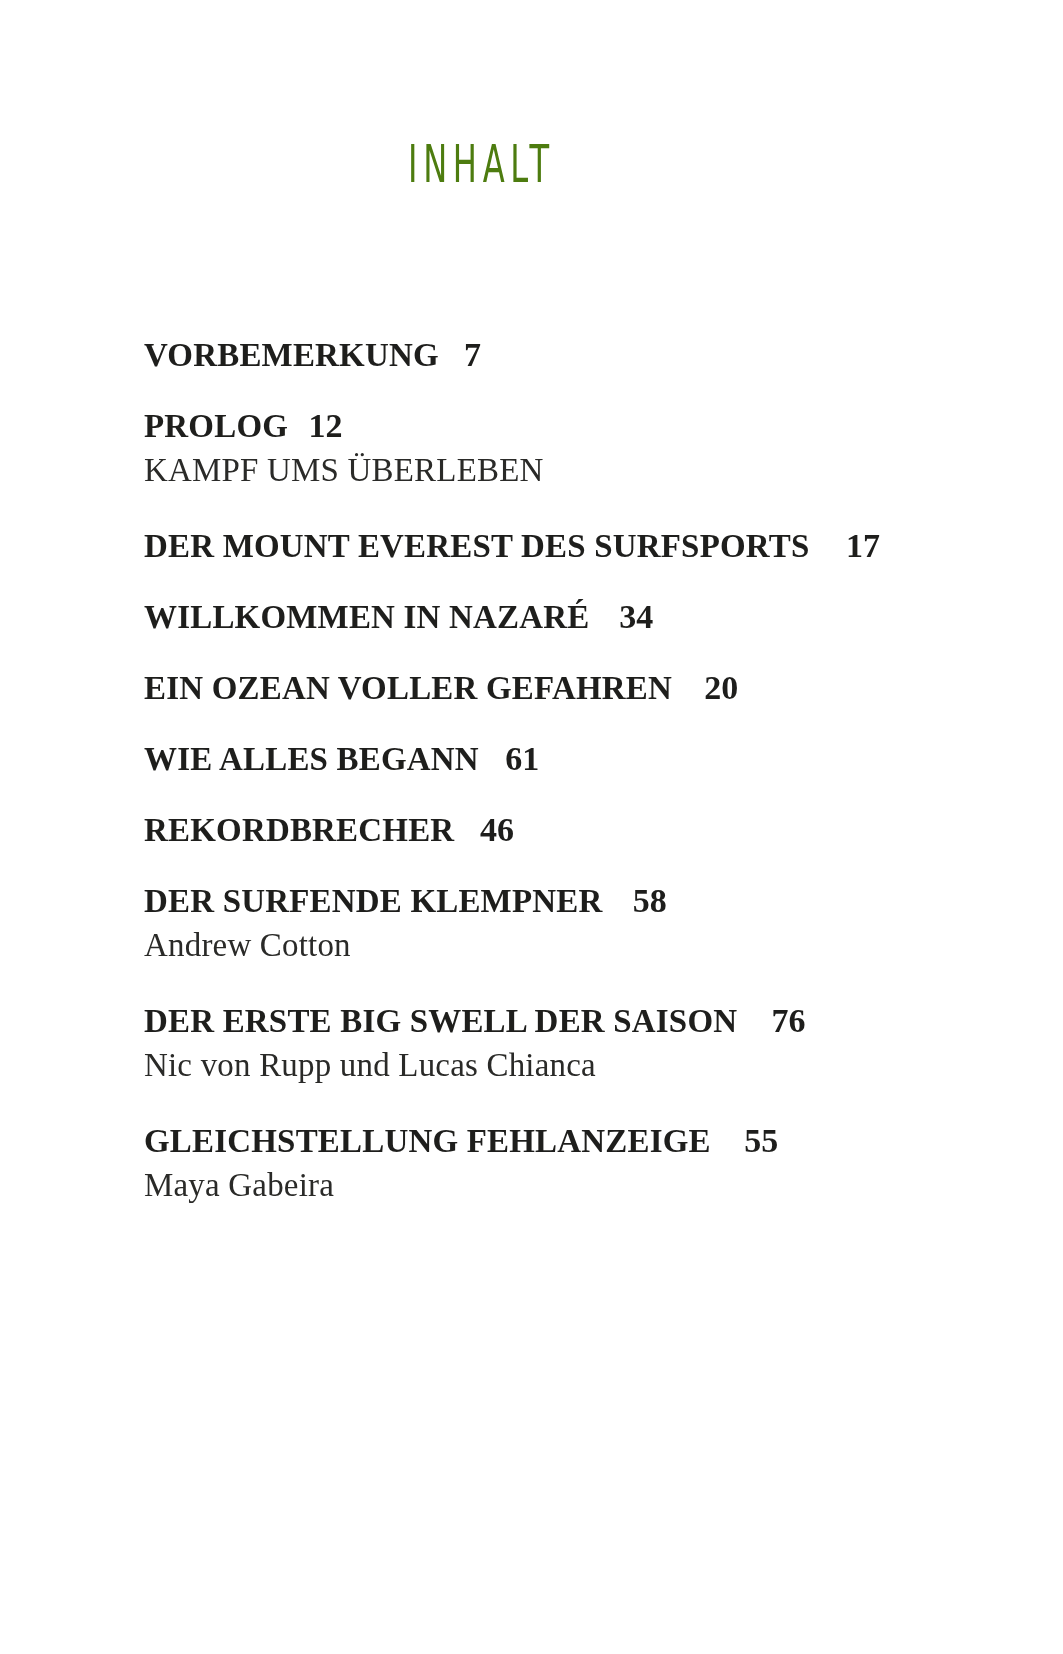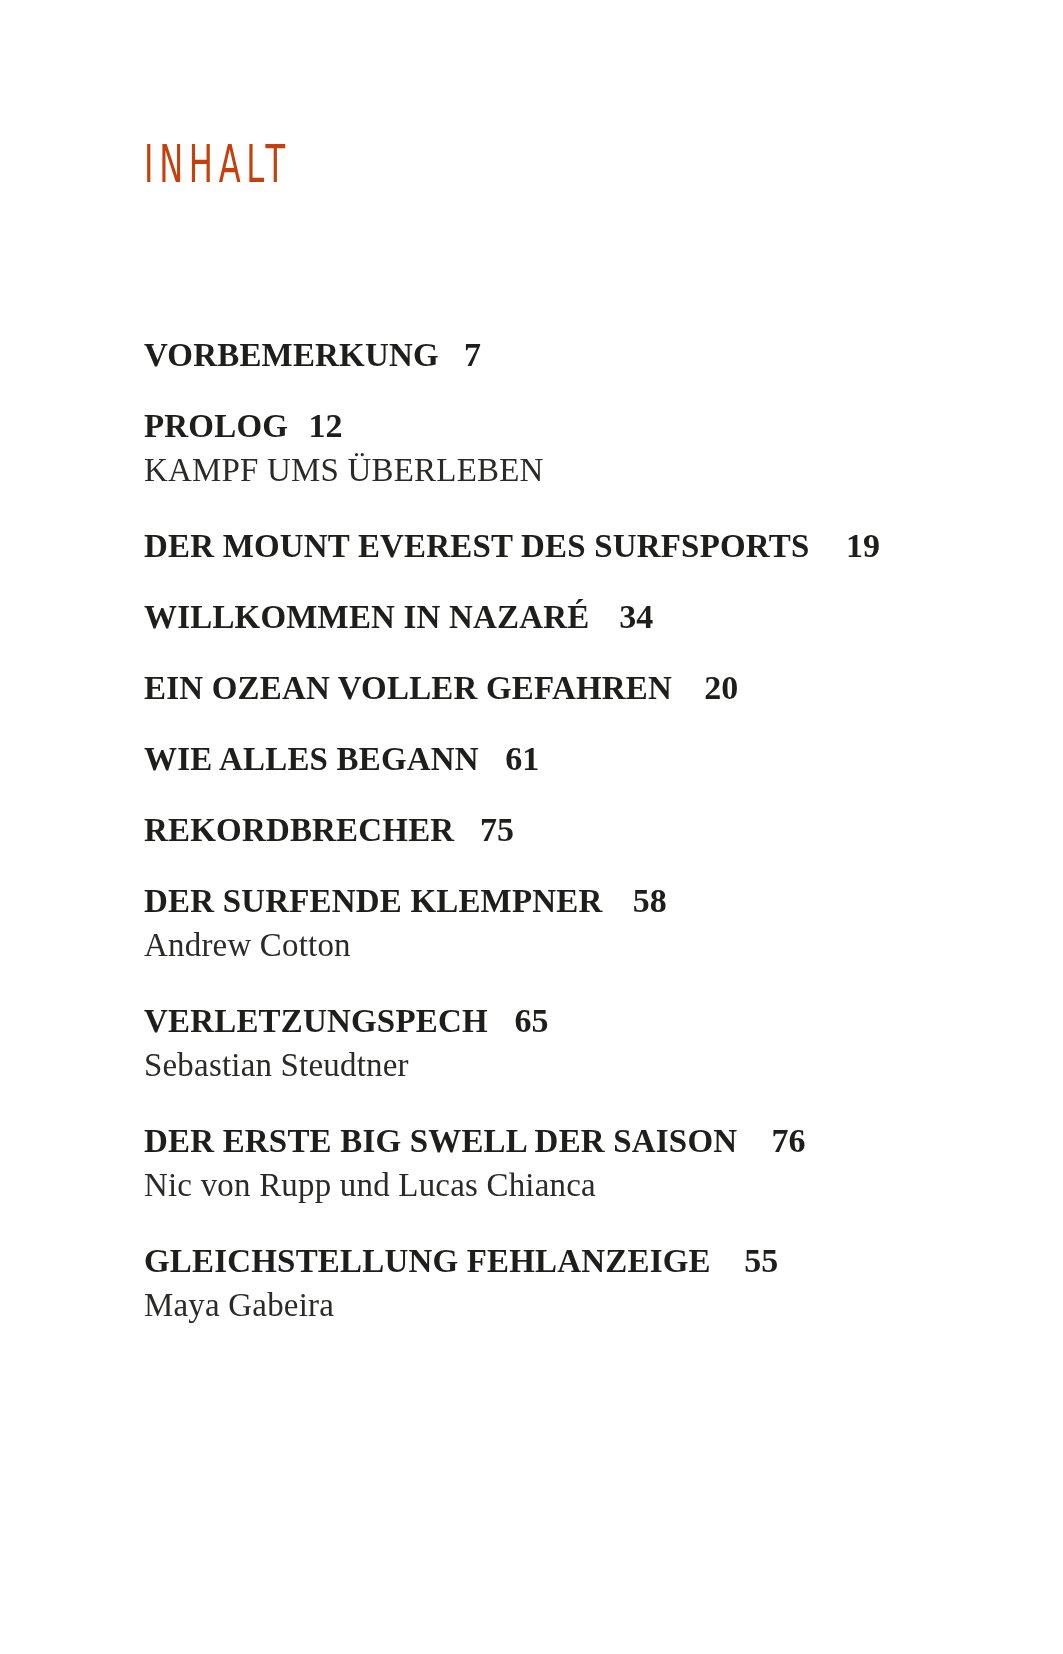--- a/index.html
+++ b/index.html
@@ -17,21 +17,22 @@
     overflow: hidden;
     color: #1e1e1c;
   }
   .page-title {
     margin: 139px 0 143px 0;
     font-family: "DejaVu Sans", "Liberation Sans", sans-serif;
     font-weight: 400;
     font-size: 51px;
     line-height: 51px;
     letter-spacing: 9px;
-    color: #c2410c;
+    color: #4d7c0f;
+    text-align: center;
   }
   .page-title .squeeze {
     display: inline-block;
     transform: scaleX(0.63);
     transform-origin: 0 50%;
     white-space: nowrap;
   }
   .toc {
     font-family: "Liberation Serif", "DejaVu Serif", serif;
   }
@@ -94,21 +95,21 @@
       <div class="entry-row">
         <span class="entry-title">PROLOG</span>
         <span class="entry-page">12</span>
       </div>
       <div class="entry-sub">KAMPF UMS ÜBERLEBEN</div>
     </div>
 
     <div class="entry">
       <div class="entry-row">
         <span class="entry-title">DER MOUNT EVEREST DES SURFSPORTS</span>
-        <span class="entry-page">19</span>
+        <span class="entry-page">17</span>
       </div>
     </div>
 
     <div class="entry">
       <div class="entry-row">
         <span class="entry-title">WILLKOMMEN IN NAZARÉ</span>
         <span class="entry-page">34</span>
       </div>
     </div>
 
@@ -122,39 +123,32 @@
     <div class="entry">
       <div class="entry-row">
         <span class="entry-title">WIE ALLES BEGANN</span>
         <span class="entry-page">61</span>
       </div>
     </div>
 
     <div class="entry">
       <div class="entry-row">
         <span class="entry-title">REKORDBRECHER</span>
-        <span class="entry-page">75</span>
+        <span class="entry-page">46</span>
       </div>
     </div>
 
     <div class="entry has-sub">
       <div class="entry-row">
         <span class="entry-title">DER SURFENDE KLEMPNER</span>
         <span class="entry-page">58</span>
       </div>
       <div class="entry-sub">Andrew Cotton</div>
     </div>
 
-    <div class="entry has-sub">
-      <div class="entry-row">
-        <span class="entry-title">VERLETZUNGSPECH</span>
-        <span class="entry-page">65</span>
-      </div>
-      <div class="entry-sub">Sebastian Steudtner</div>
-    </div>
 
     <div class="entry has-sub">
       <div class="entry-row">
         <span class="entry-title">DER ERSTE BIG SWELL DER SAISON</span>
         <span class="entry-page">76</span>
       </div>
       <div class="entry-sub">Nic von Rupp und Lucas Chianca</div>
     </div>
 
     <div class="entry has-sub">

